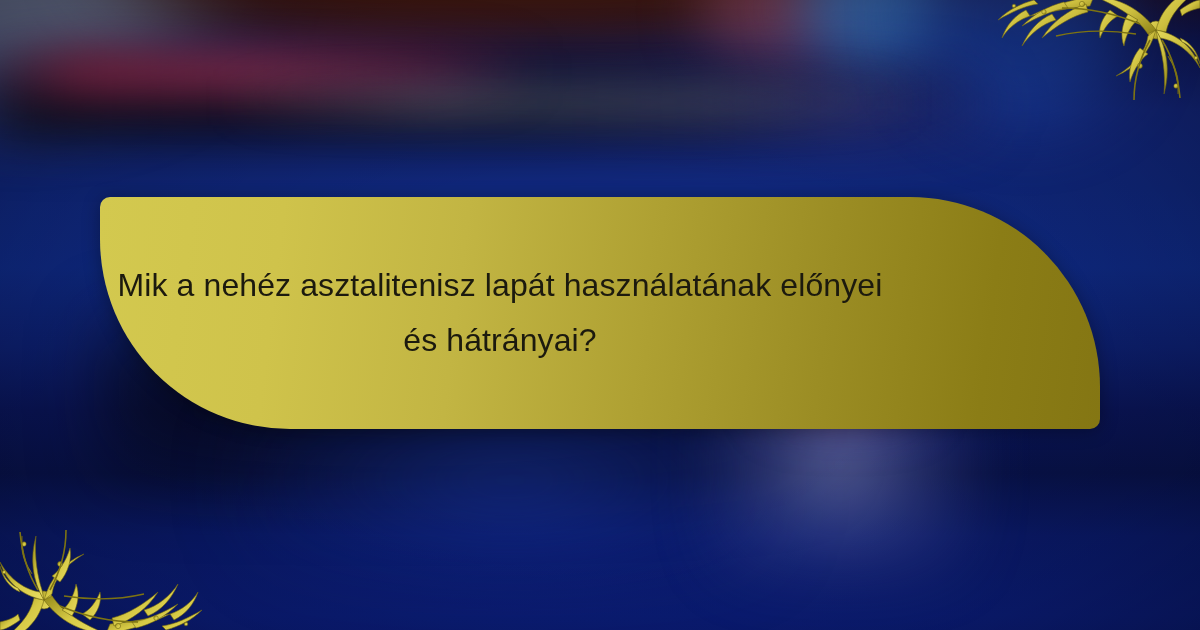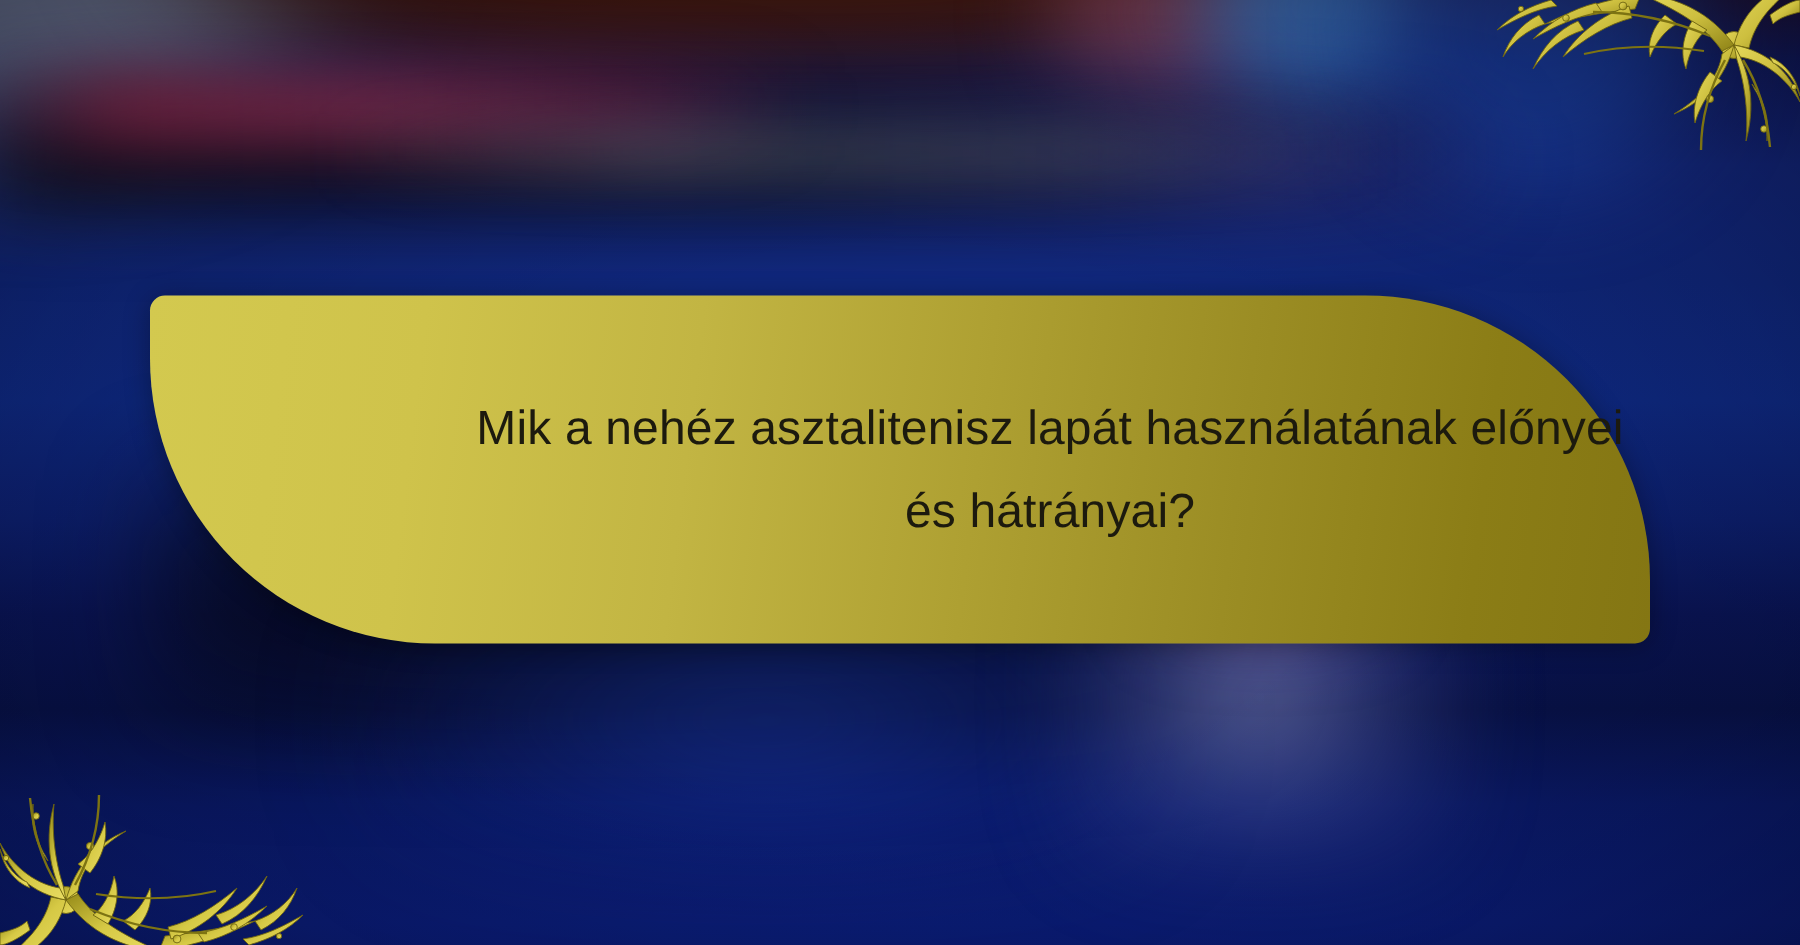--- a/index.html
+++ b/index.html
@@ -178,21 +178,21 @@
       #aea032 55%,
       #9b8d24 72%,
       #8b7d16 88%,
       #847613 100%);
     border-top-left-radius:10px;
     border-top-right-radius:190px;
     border-bottom-left-radius:190px;
     border-bottom-right-radius:10px;
     display:flex;
     align-items:center;
-    justify-content:flex-end;
+    justify-content:flex-start;
     box-shadow:0 2px 18px rgba(0,0,0,0.32);
   }
 
   #question-text {
     width:800px;
     text-align:center;
     color:#1c1a0e;
     font-size:32px;
     line-height:1.72;
     font-weight:400;

